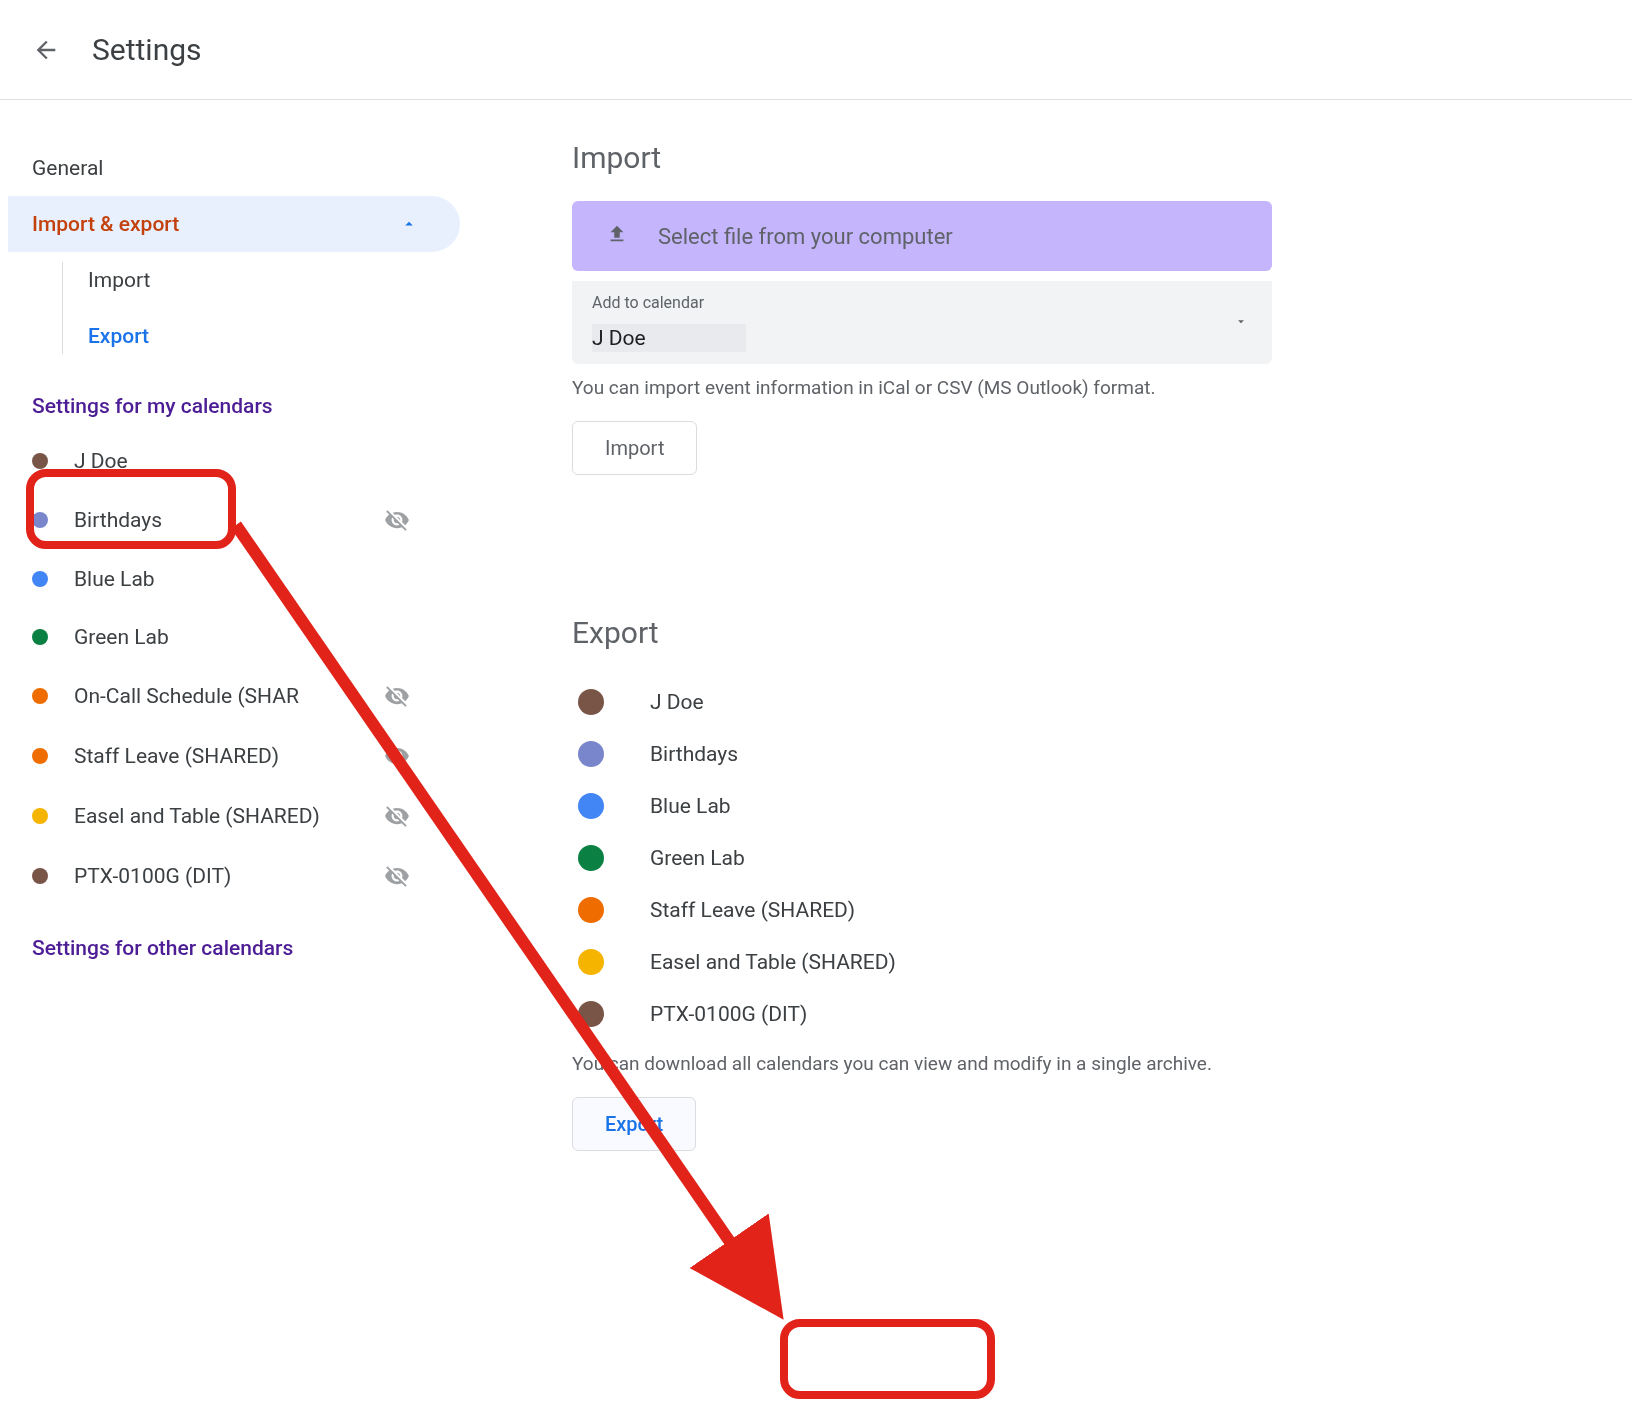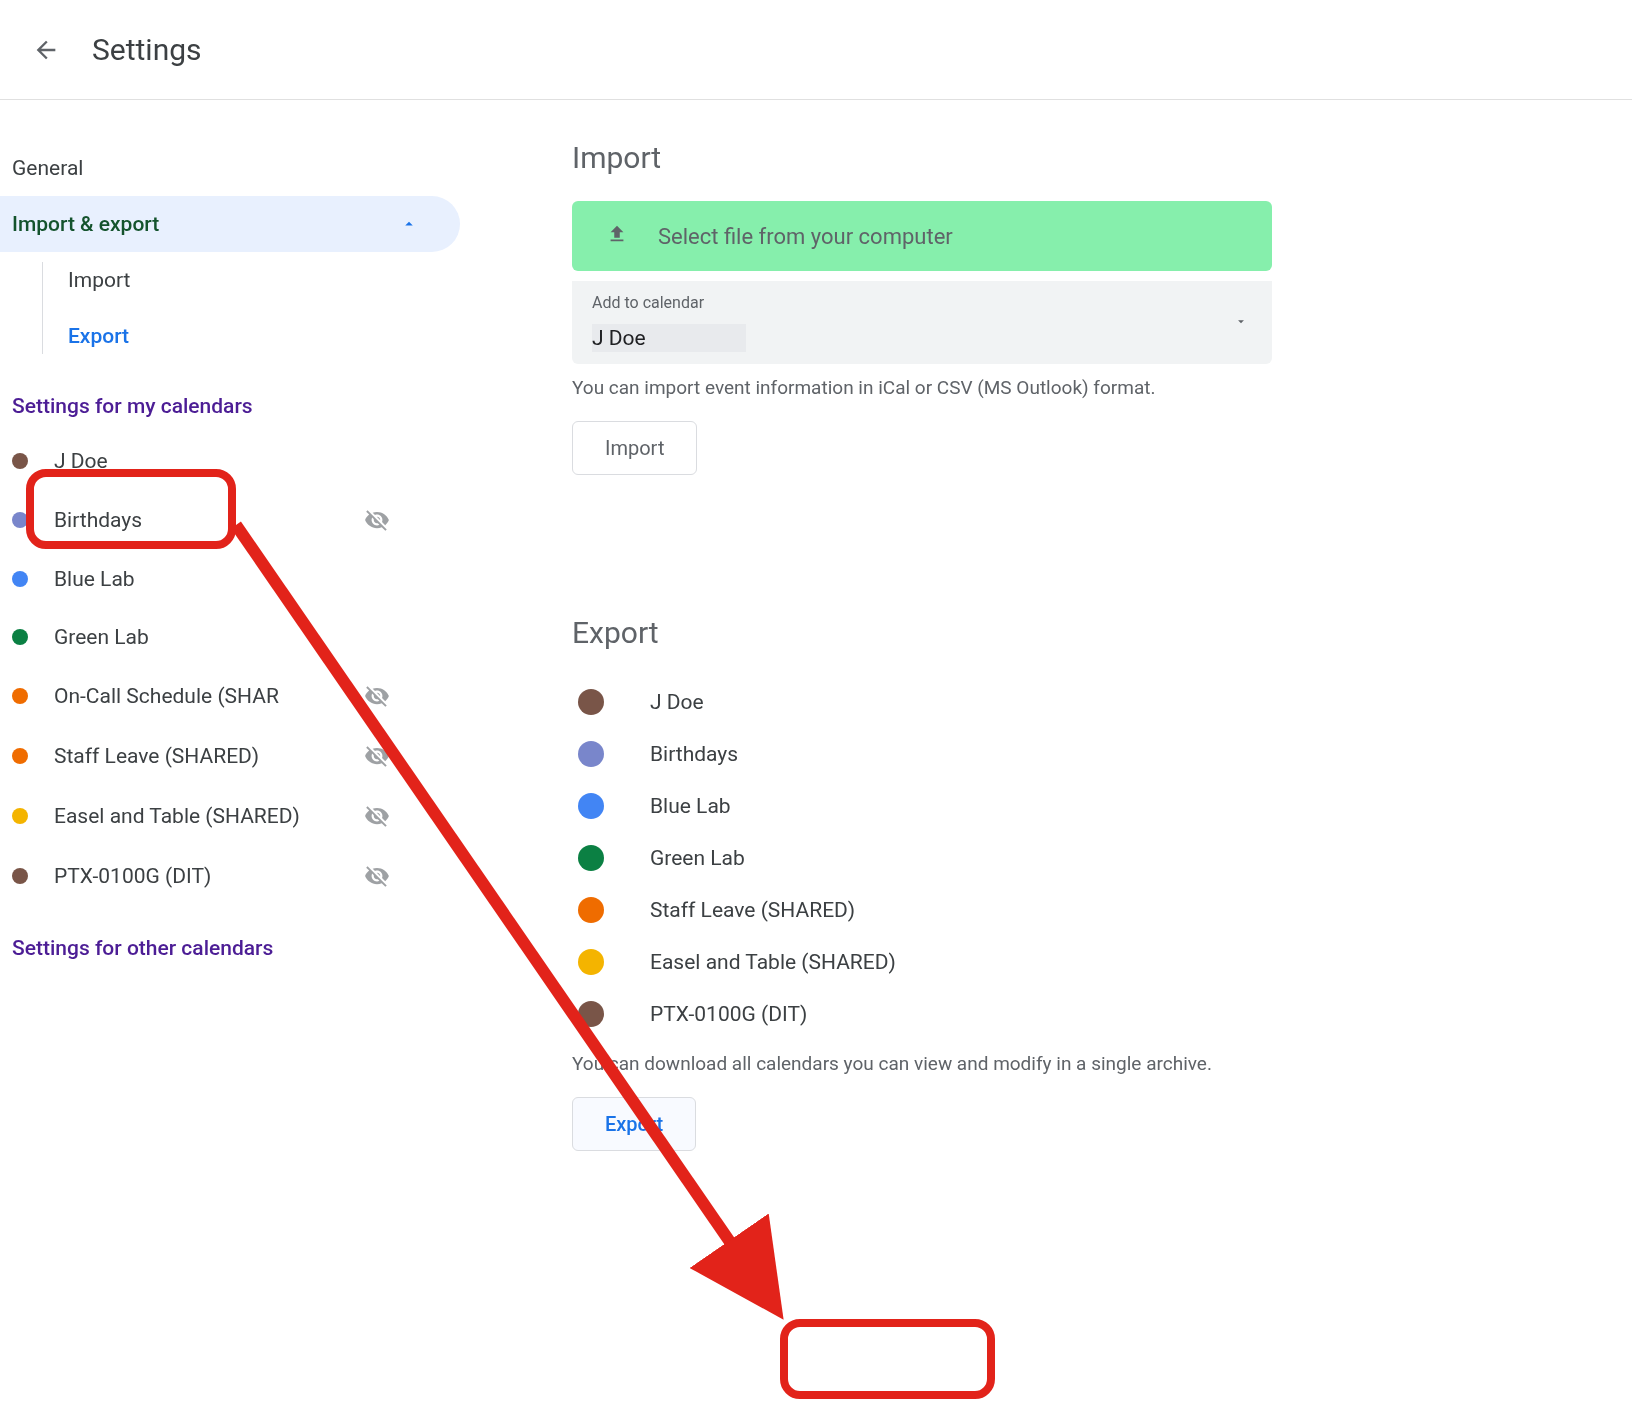--- a/index.html
+++ b/index.html
@@ -34,34 +34,34 @@
       font-size: 30px;
       font-weight: 400;
       color: #3c4043;
     }
     .content {
       display: flex;
       padding-top: 40px;
     }
     .sidebar {
       width: 460px;
-      padding-left: 12px;
+      padding-left: 32px;
     }
     .sidebar-item {
       display: flex;
       align-items: center;
       justify-content: space-between;
       padding: 16px 24px 16px 0;
       font-size: 21px;
       color: #3c4043;
       cursor: pointer;
     }
     .sidebar-item.active {
       background: #e8f0fe;
-      color: #14532d;
+      color: #c2410c;
       font-weight: 500;
       border-radius: 0 32px 32px 0;
       margin-left: -24px;
       padding-left: 24px;
       padding-right: 42px;
     }
     .sidebar-sub {
       padding-left: 44px;
       position: relative;
     }
@@ -122,21 +122,21 @@
       padding-left: 112px;
       padding-right: 60px;
     }
     .section-title {
       font-size: 30px;
       font-weight: 400;
       color: #5f6368;
       margin-bottom: 26px;
     }
     .upload-box {
-      background: #86efac;
+      background: #c4b5fd;
       border-radius: 6px;
       padding: 22px 34px;
       display: flex;
       align-items: center;
       cursor: pointer;
       width: 700px;
       margin-bottom: 10px;
     }
     .upload-box .upload-icon-wrap {
       margin-right: 30px;

